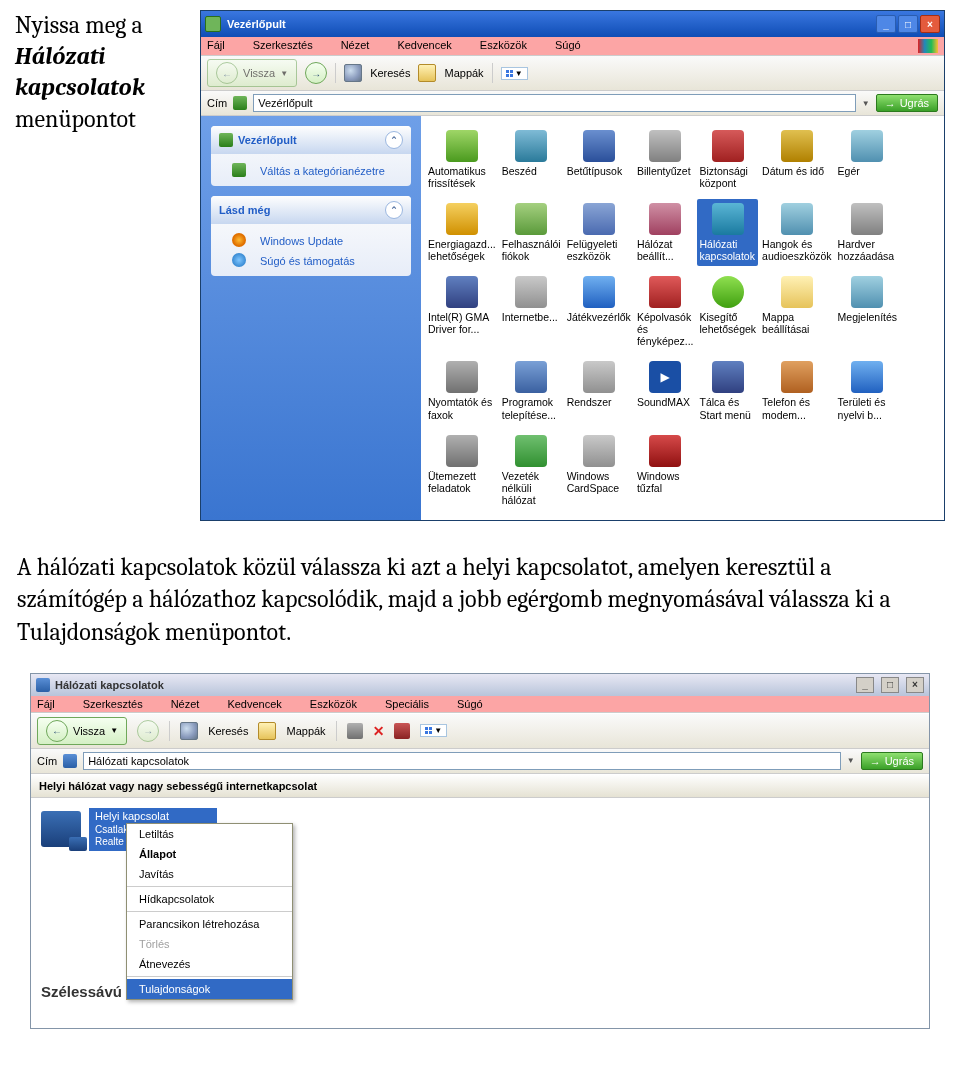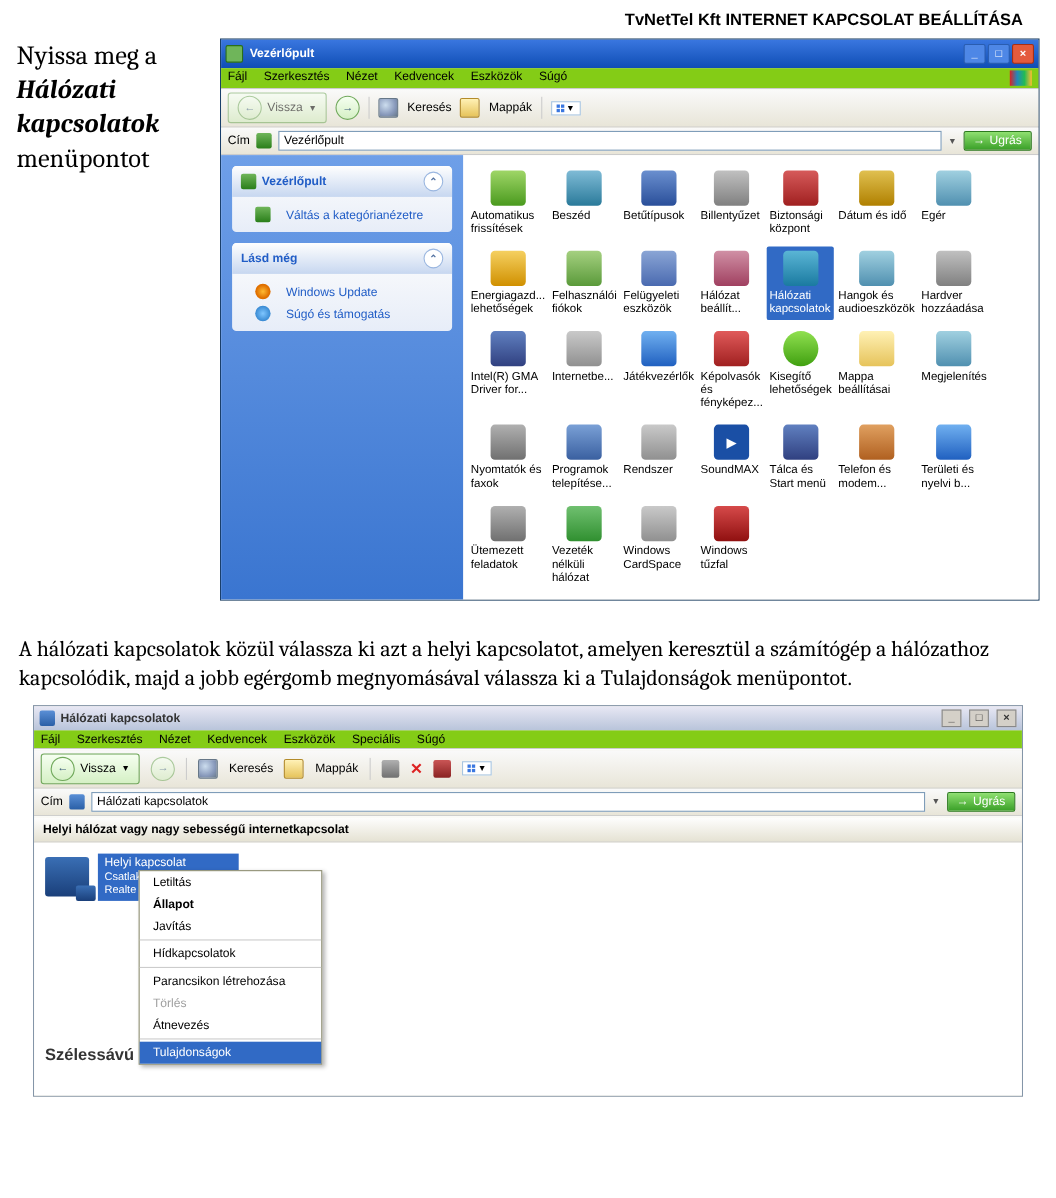--- a/index.html
+++ b/index.html
@@ -7,21 +7,21 @@
   .header{font-weight:bold;font-size:15px;text-align:right;padding-right:15px;margin-bottom:8px}
   .cols{display:flex;gap:15px}
   .sidetext{width:170px;font-family:Cambria,Georgia,serif;font-size:24px;line-height:1.3}
   .sidetext .em{font-style:italic;font-weight:bold}
   .win{flex:1;border:1px solid #1a3f6b;background:#ece9d8;font-size:11px;color:#000}
   .titlebar{background:linear-gradient(#3a77e0,#0f4db5);color:#fff;font-weight:bold;display:flex;align-items:center;padding:2px 4px;height:22px}
   .titlebar .ticon{width:14px;height:14px;background:#6fb55a;border:1px solid #2a6f1a;margin-right:6px;border-radius:2px}
   .titlebar .spacer{flex:1}
   .wbtn{width:18px;height:16px;background:#4e87e6;border:1px solid #2a5db0;margin-left:2px;border-radius:2px;display:flex;align-items:center;justify-content:center;color:#fff;font-size:10px}
   .wbtn.close{background:#e45b3d;border-color:#a52e15}
-  .menubar{background:#84cc16;padding:2px 6px;display:flex;gap:15px;border-bottom:1px solid #ccc}
+  .menubar{background:#fca5a5;padding:2px 6px;display:flex;gap:28px;border-bottom:1px solid #ccc}
   .menubar span{cursor:default}
   .menubar .flag{margin-left:auto;width:20px;height:14px;background:linear-gradient(90deg,#d22,#28b,#2b5,#fb3)}
   .toolbar{background:linear-gradient(#fafafa,#e8e5d8);padding:3px 6px;display:flex;align-items:center;gap:8px;border-bottom:1px solid #ccc}
   .pill{background:linear-gradient(#f5fff0,#d5f0c5);border:1px solid #6fa85a;border-radius:3px;padding:2px 8px;display:flex;align-items:center;gap:5px}
   .pill.disabled{opacity:.55}
   .circ{width:20px;height:20px;border-radius:50%;border:1px solid #6fa85a;background:linear-gradient(#f5fff0,#d5f0c5);display:flex;align-items:center;justify-content:center;font-size:10px;color:#357}
   .tool-ic{width:16px;height:16px;border-radius:2px}
   .mag{background:radial-gradient(circle at 35% 35%,#cde,#89b 60%,#678);border:1px solid #678}
   .fold{background:linear-gradient(#fff1b5,#e6c35a);border:1px solid #b38b2a}
   .viewbtn{border:1px solid #a8c5e0;background:#fff;padding:1px 4px;display:flex;align-items:center;gap:2px}
@@ -38,21 +38,21 @@
   .lp-body{padding:6px 8px}
   .lp-body .row{display:flex;align-items:flex-end;gap:14px;padding:3px 13px;color:#215dc6;cursor:pointer}
   .sm-ic{width:14px;height:14px;border-radius:2px}
   .ic-cat{background:linear-gradient(#6fb55a,#2a7f1a)}
   .ic-wu{background:radial-gradient(circle,#fb3,#e07000 60%);border-radius:50%}
   .ic-help{background:radial-gradient(circle,#7fc6ff,#1a70c0);border-radius:50%}
   .grid{flex:1;padding:10px 5px;display:grid;grid-template-columns:repeat(8,1fr);gap:6px 2px;align-content:start}
   .g-item{text-align:left;padding:4px 2px;font-size:10.5px;line-height:1.15;cursor:pointer}
   .g-item.sel{background:#316ac5;color:#fff;border-radius:2px}
   .g-ic{width:32px;height:32px;margin:0 auto 3px;border-radius:4px}
-  .para{font-family:Cambria,Georgia,serif;font-size:20px;line-height:1.35;margin:30px 15px 11px 2px}
+  .para{font-family:Cambria,Georgia,serif;font-size:24px;line-height:1.35;margin:30px 15px 25px 2px}
   .win2{margin:0 15px;border:1px solid #8495a8;background:#ece9d8;font-size:11px}
   .tb2-title{background:linear-gradient(#e8e8f4,#b8c4da);padding:3px 5px;display:flex;align-items:center;gap:5px;font-weight:bold;color:#333}
   .tb2-title .spacer{flex:1}
   .wbtn2{width:16px;height:14px;border:1px solid #888;background:#d4d0c8;margin-left:2px;display:flex;align-items:center;justify-content:center;font-size:10px}
   .toolbar2{background:linear-gradient(#fafafa,#e8e5d8);padding:3px 6px;display:flex;align-items:center;gap:10px;border-top:1px solid #fff;border-bottom:1px solid #ccc}
   .red-x{color:#d22;font-weight:bold;font-size:14px}
   .sectbar{background:linear-gradient(#fefefe,#e5e2d3);padding:5px 8px;font-weight:bold;border-top:1px solid #fff;border-bottom:1px solid #ccc}
   .body2{background:#fff;min-height:210px;position:relative;padding:10px}
   .conn-item{display:flex;align-items:center;gap:8px}
   .conn-ic{width:40px;height:36px;background:linear-gradient(#3a6fb5,#1a3f7a);border-radius:3px;position:relative}
@@ -69,21 +69,20 @@
   
   .c0{background:linear-gradient(#9fd667,#4a9a1e)}.c1{background:linear-gradient(#7fbbd6,#2a7a9a)}.c2{background:linear-gradient(#6a8fcf,#2a4f9a)}.c3{background:linear-gradient(#c0c0c0,#808080)}.c4{background:linear-gradient(#d65a5a,#a02020)}.c5{background:linear-gradient(#e0c050,#b08000)}.c6{background:linear-gradient(#a0d0e0,#5090b0)}
   .c7{background:linear-gradient(#f5d060,#d09000)}.c8{background:linear-gradient(#a5d080,#5a9a3a)}.c9{background:linear-gradient(#8aa5d5,#4a6ab0)}.c10{background:linear-gradient(#d090a5,#a04060)}.c11{background:linear-gradient(#5ab5d5,#1a7aa0)}.c12{background:linear-gradient(#90e050,#40a010);border-radius:50%}.c13{background:linear-gradient(#fff1b5,#e6c35a)}
   .c14{background:linear-gradient(#6080c0,#304080)}.c15{background:linear-gradient(#c9c9c9,#909090)}.c16{background:linear-gradient(#70b0f0,#2060c0)}.c17{background:linear-gradient(#e05a5a,#a02020)}.c18{background:#1a4fa5;position:relative}.c18::after{content:"▶";color:#fff;position:absolute;inset:0;display:flex;align-items:center;justify-content:center;font-size:12px}
   .c19{background:linear-gradient(#b0b0b0,#707070)}.c20{background:linear-gradient(#7aa0d6,#3a60a0)}.c21{background:linear-gradient(#e0a060,#b06020)}.c22{background:linear-gradient(#b0b0b0,#707070)}.c23{background:linear-gradient(#70c070,#309030)}.c24{background:linear-gradient(#d64a4a,#901010)}
 </style>
 </head>
 <body>
 
 <div class="page">
-  <div class="header">TvNetTel Kft INTERNET KAPCSOLAT BEÁLLÍTÁSA</div>
   <div class="cols">
     <div class="sidetext">
       <span>Nyissa meg a</span><br>
       <span class="em">Hálózati</span><br>
       <span class="em">kapcsolatok</span><br>
       <span>menüpontot</span>
     </div>
 
     <div class="win">
       <div class="titlebar">

